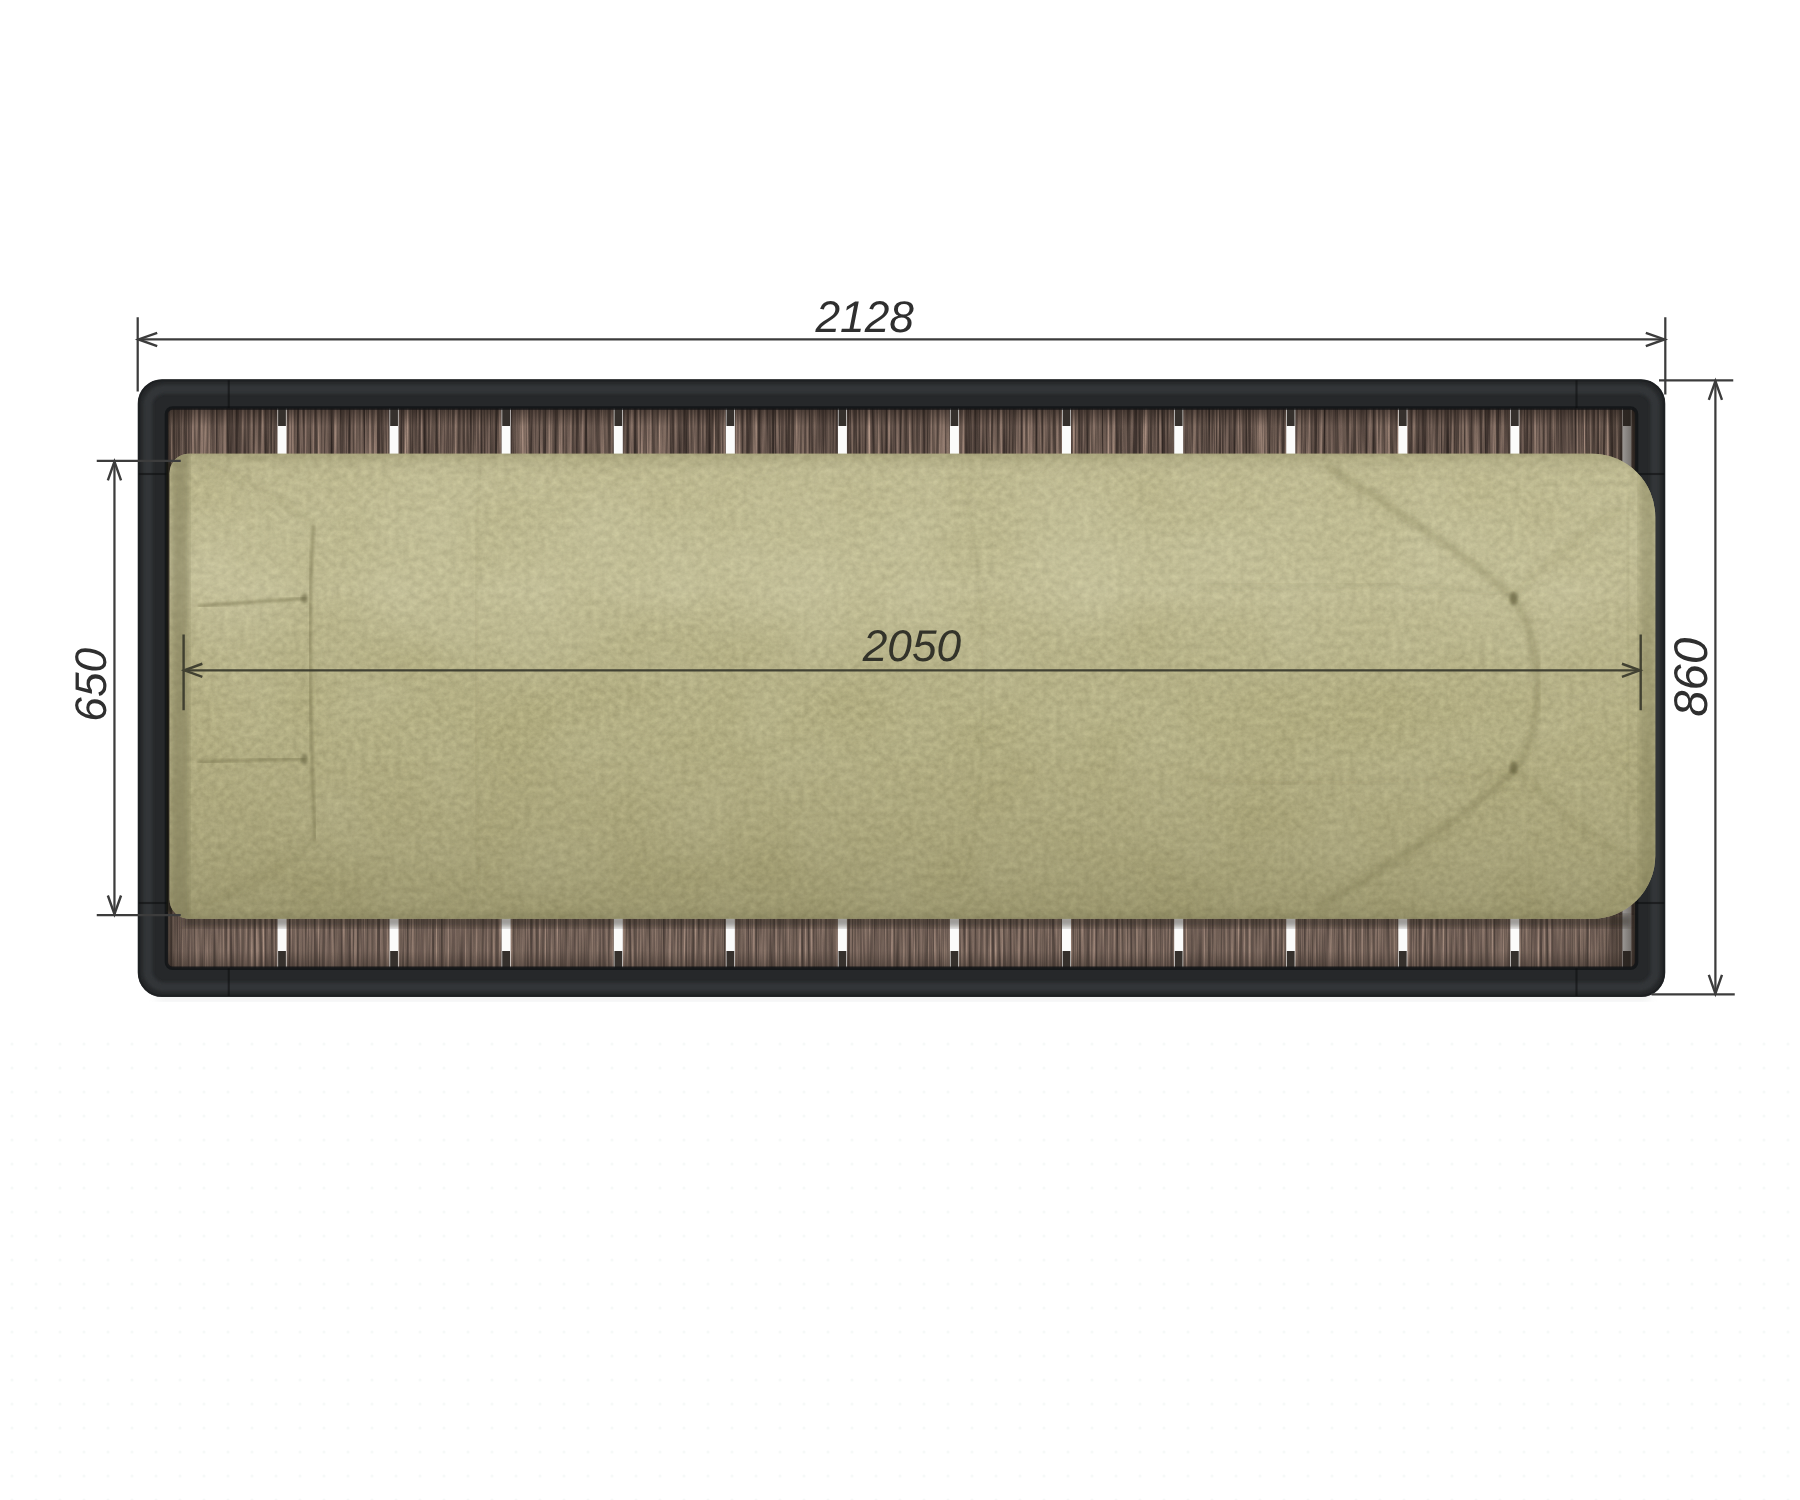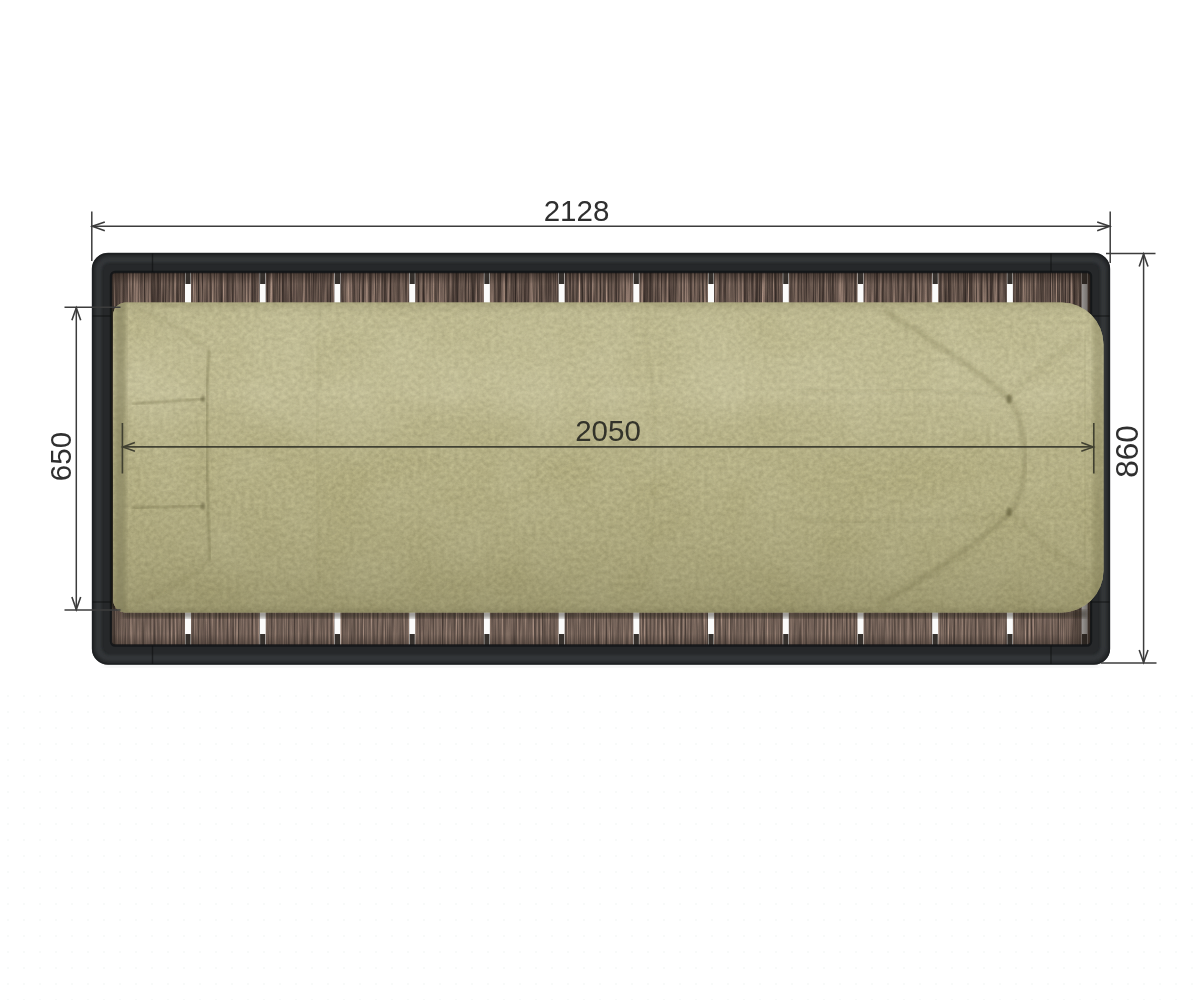--- a/index.html
+++ b/index.html
@@ -1,16 +1,16 @@
 <!DOCTYPE html>
 <html><head>
 <meta charset="utf-8">
 <style>
 html,body{margin:0;padding:0;background:#ffffff;}
-.page{position:relative;width:1200px;height:1000px;overflow:hidden;font-family:"Liberation Sans",sans-serif;}
+.page{position:relative;width:1200px;height:1000px;overflow:hidden;font-family:"Liberation Sans",sans-serif;font-style:italic;}
 </style>
 </head>
 <body>
 <div class="page">
 <svg width="1200" height="1000" viewBox="0 0 1200 1000">
 <defs>
   <filter id="woodf" x="0%" y="0%" width="100%" height="100%" color-interpolation-filters="sRGB">
     <feTurbulence type="fractalNoise" baseFrequency="0.52 0.008" numOctaves="4" seed="13" result="n"></feTurbulence>
     <feComponentTransfer in="n">
             <feFuncR type="gamma" amplitude="1" exponent="1.6"></feFuncR>

